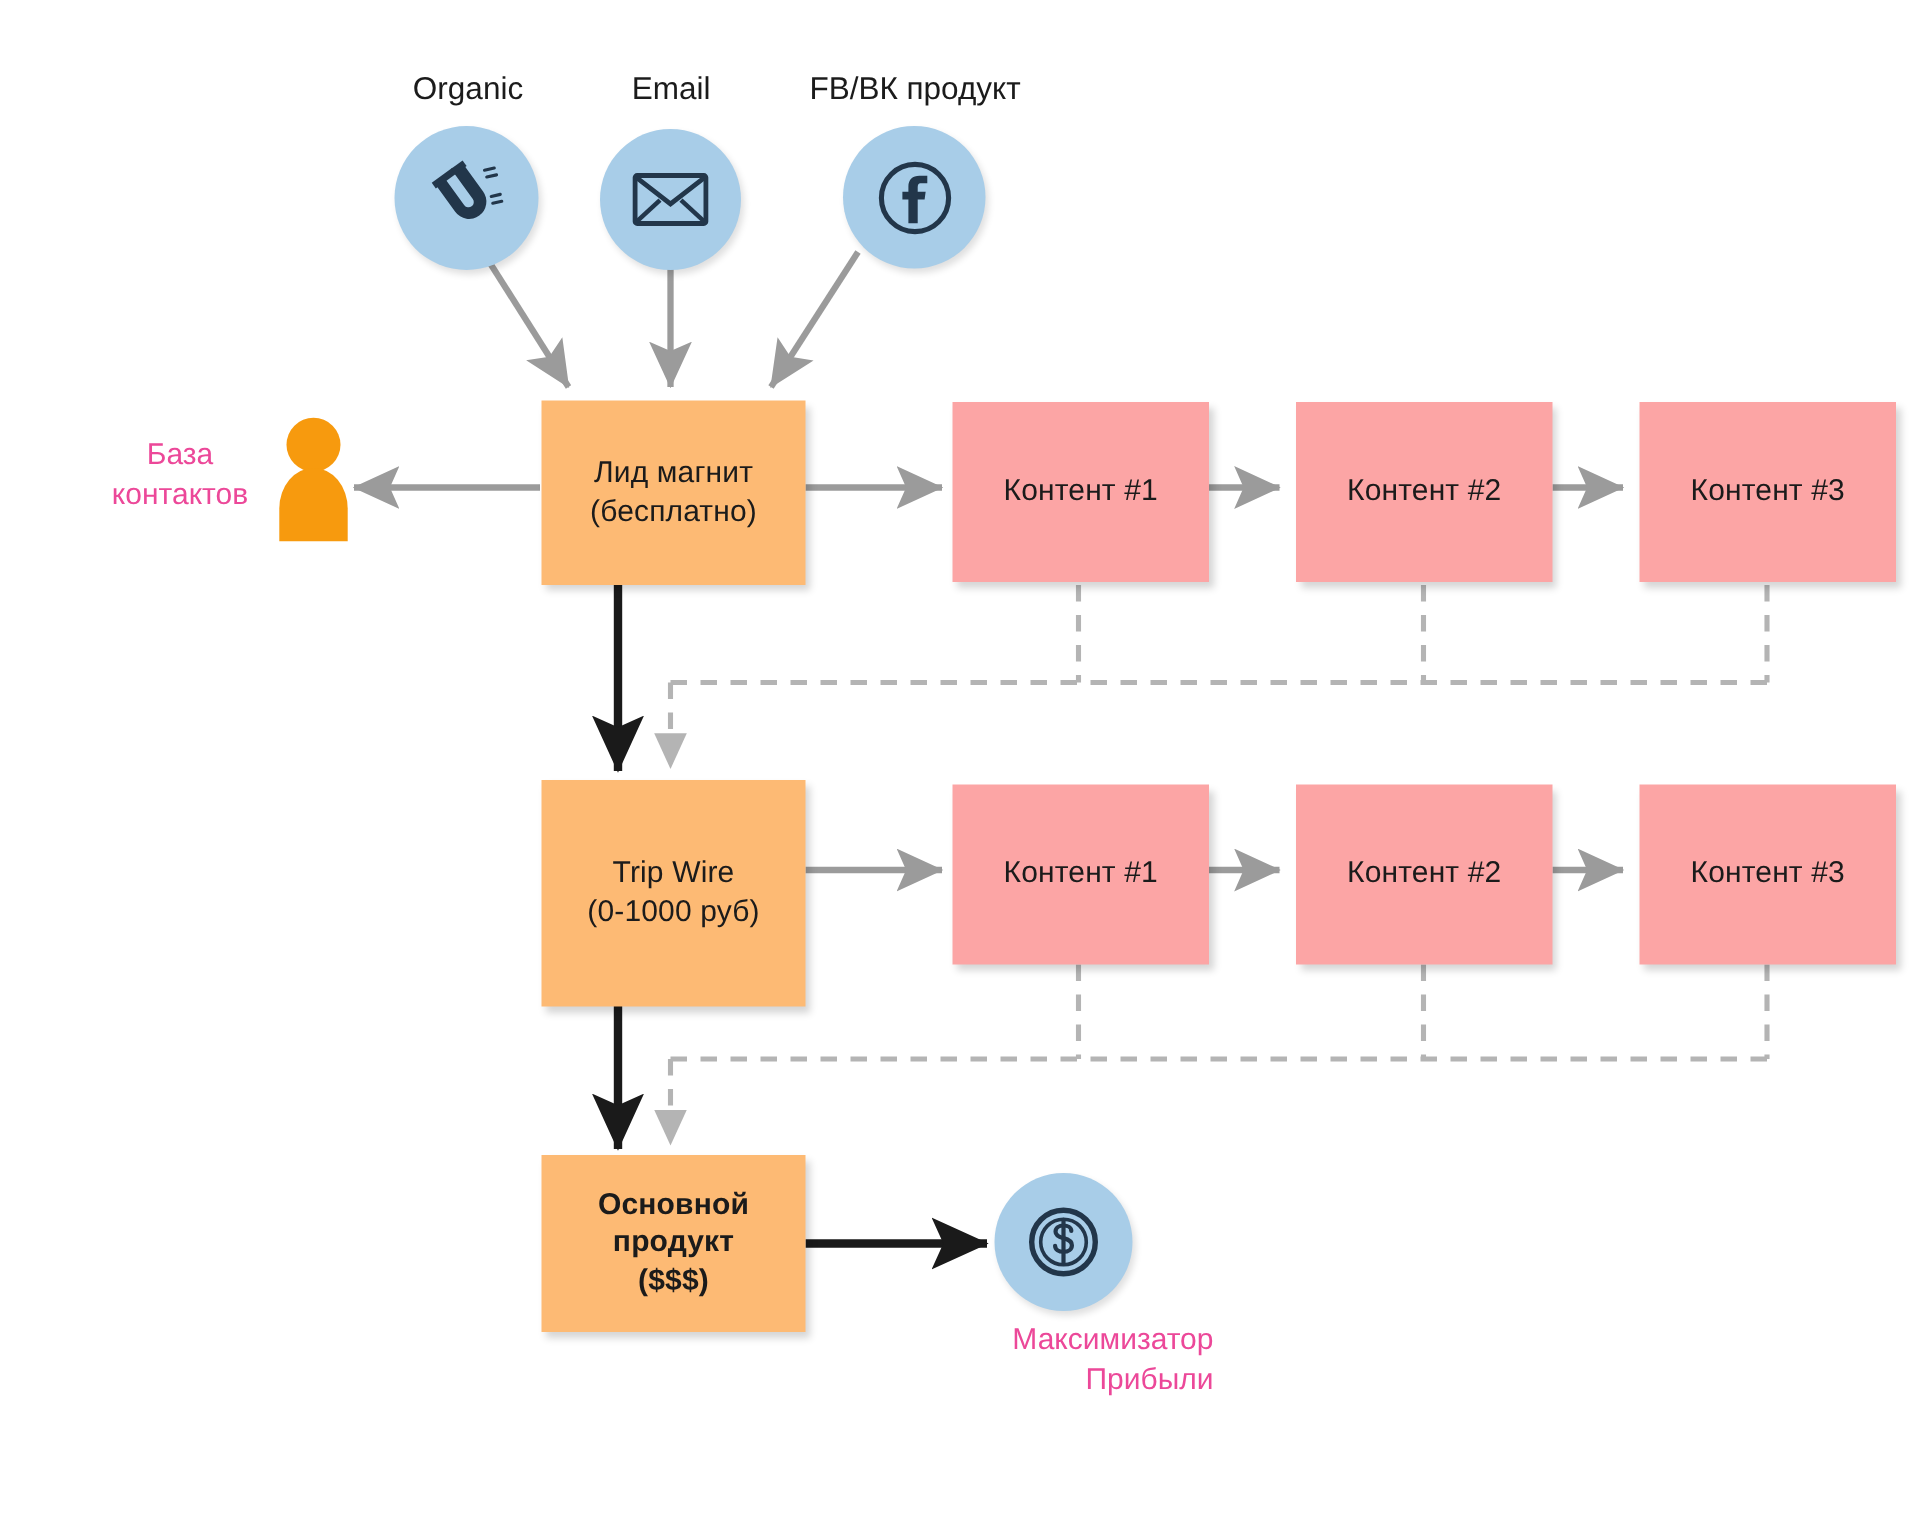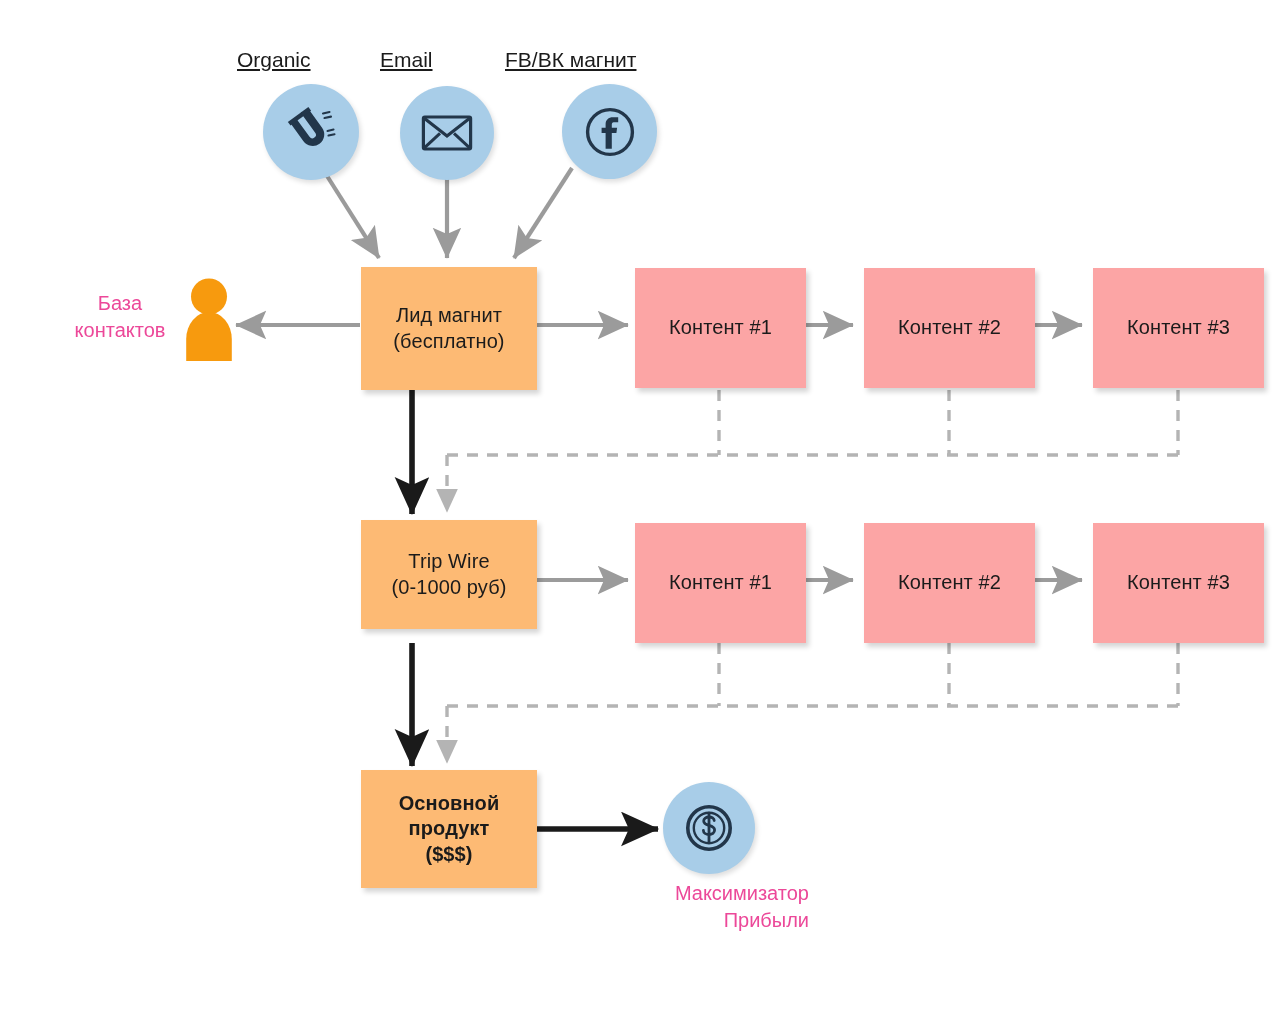--- a/index.html
+++ b/index.html
@@ -57,25 +57,25 @@
     position: absolute;
     border-radius: 50%;
     background: #a8cde8;
     display: flex;
     align-items: center;
     justify-content: center;
     box-shadow: 2px 3px 5px rgba(0,0,0,0.13);
   }
   .caption {
     position: absolute;
+    text-align: center;
     font-size: 21px;
     color: #1b1b1b;
     line-height: 1.3;
     white-space: pre-line;
-    text-decoration: underline;
   }
   .caption-small {
     position: absolute;
     text-align: center;
     font-size: 20px;
     color: #ec4899;
     line-height: 1.35;
     white-space: pre-line;
   }
   .person-icon {
@@ -160,21 +160,21 @@
 
     <g>
       <line x1="537" y1="829" x2="658" y2="829" stroke="#1a1a1a" stroke-width="5.6" marker-end="url(#ah-black)"></line>
     </g>
   </svg>
 
   <div class="caption" style="left:237px; top:46px; width:150px;">Organic</div>
 
   <div class="caption" style="left:380px; top:46px; width:135px;">Email</div>
 
-  <div class="caption" style="left:505px; top:46px; width:210px;">FB/ВК магнит</div>
+  <div class="caption" style="left:505px; top:46px; width:210px;">FB/ВК продукт</div>
 
   <div class="circle-node" style="left:263px; top:84px; width:96px; height:96px;">
     <svg width="54" height="54" viewBox="0 0 54 54">
       <g transform="rotate(-36 27 27)">
         <path d="M15.5,7 L15.5,30 a11.5,11.5 0 0 0 23,0 L38.5,7 L30,7 L30,30
                  a3.5,3.5 0 0 1 -7,0 L23,7 Z" fill="#22364a"></path>
         <rect x="14.2" y="5.2" width="17" height="4.6" fill="#22364a"></rect>
         <rect x="30.2" y="5.2" width="9.4" height="4.6" fill="#22364a"></rect>
       </g>
       <g stroke="#22364a" stroke-width="2.1" stroke-linecap="round">
@@ -221,21 +221,21 @@
   <div class="node box-cream" style="left:635px; top:268px; width:171px; height:120px;">
     <span class="box-label">Контент #1</span>
   </div>
   <div class="node box-cream" style="left:864px; top:268px; width:171px; height:120px;">
     <span class="box-label">Контент #2</span>
   </div>
   <div class="node box-cream" style="left:1093px; top:268px; width:171px; height:120px;">
     <span class="box-label">Контент #3</span>
   </div>
 
-  <div class="node box-green" style="left:361px; top:520px; width:176px; height:109px;">
+  <div class="node box-green" style="left:361px; top:520px; width:176px; height:151px;">
     <span class="box-label">Trip Wire
 (0-1000 руб)</span>
   </div>
 
   <div class="node box-cream" style="left:635px; top:523px; width:171px; height:120px;">
     <span class="box-label">Контент #1</span>
   </div>
   <div class="node box-cream" style="left:864px; top:523px; width:171px; height:120px;">
     <span class="box-label">Контент #2</span>
   </div>

